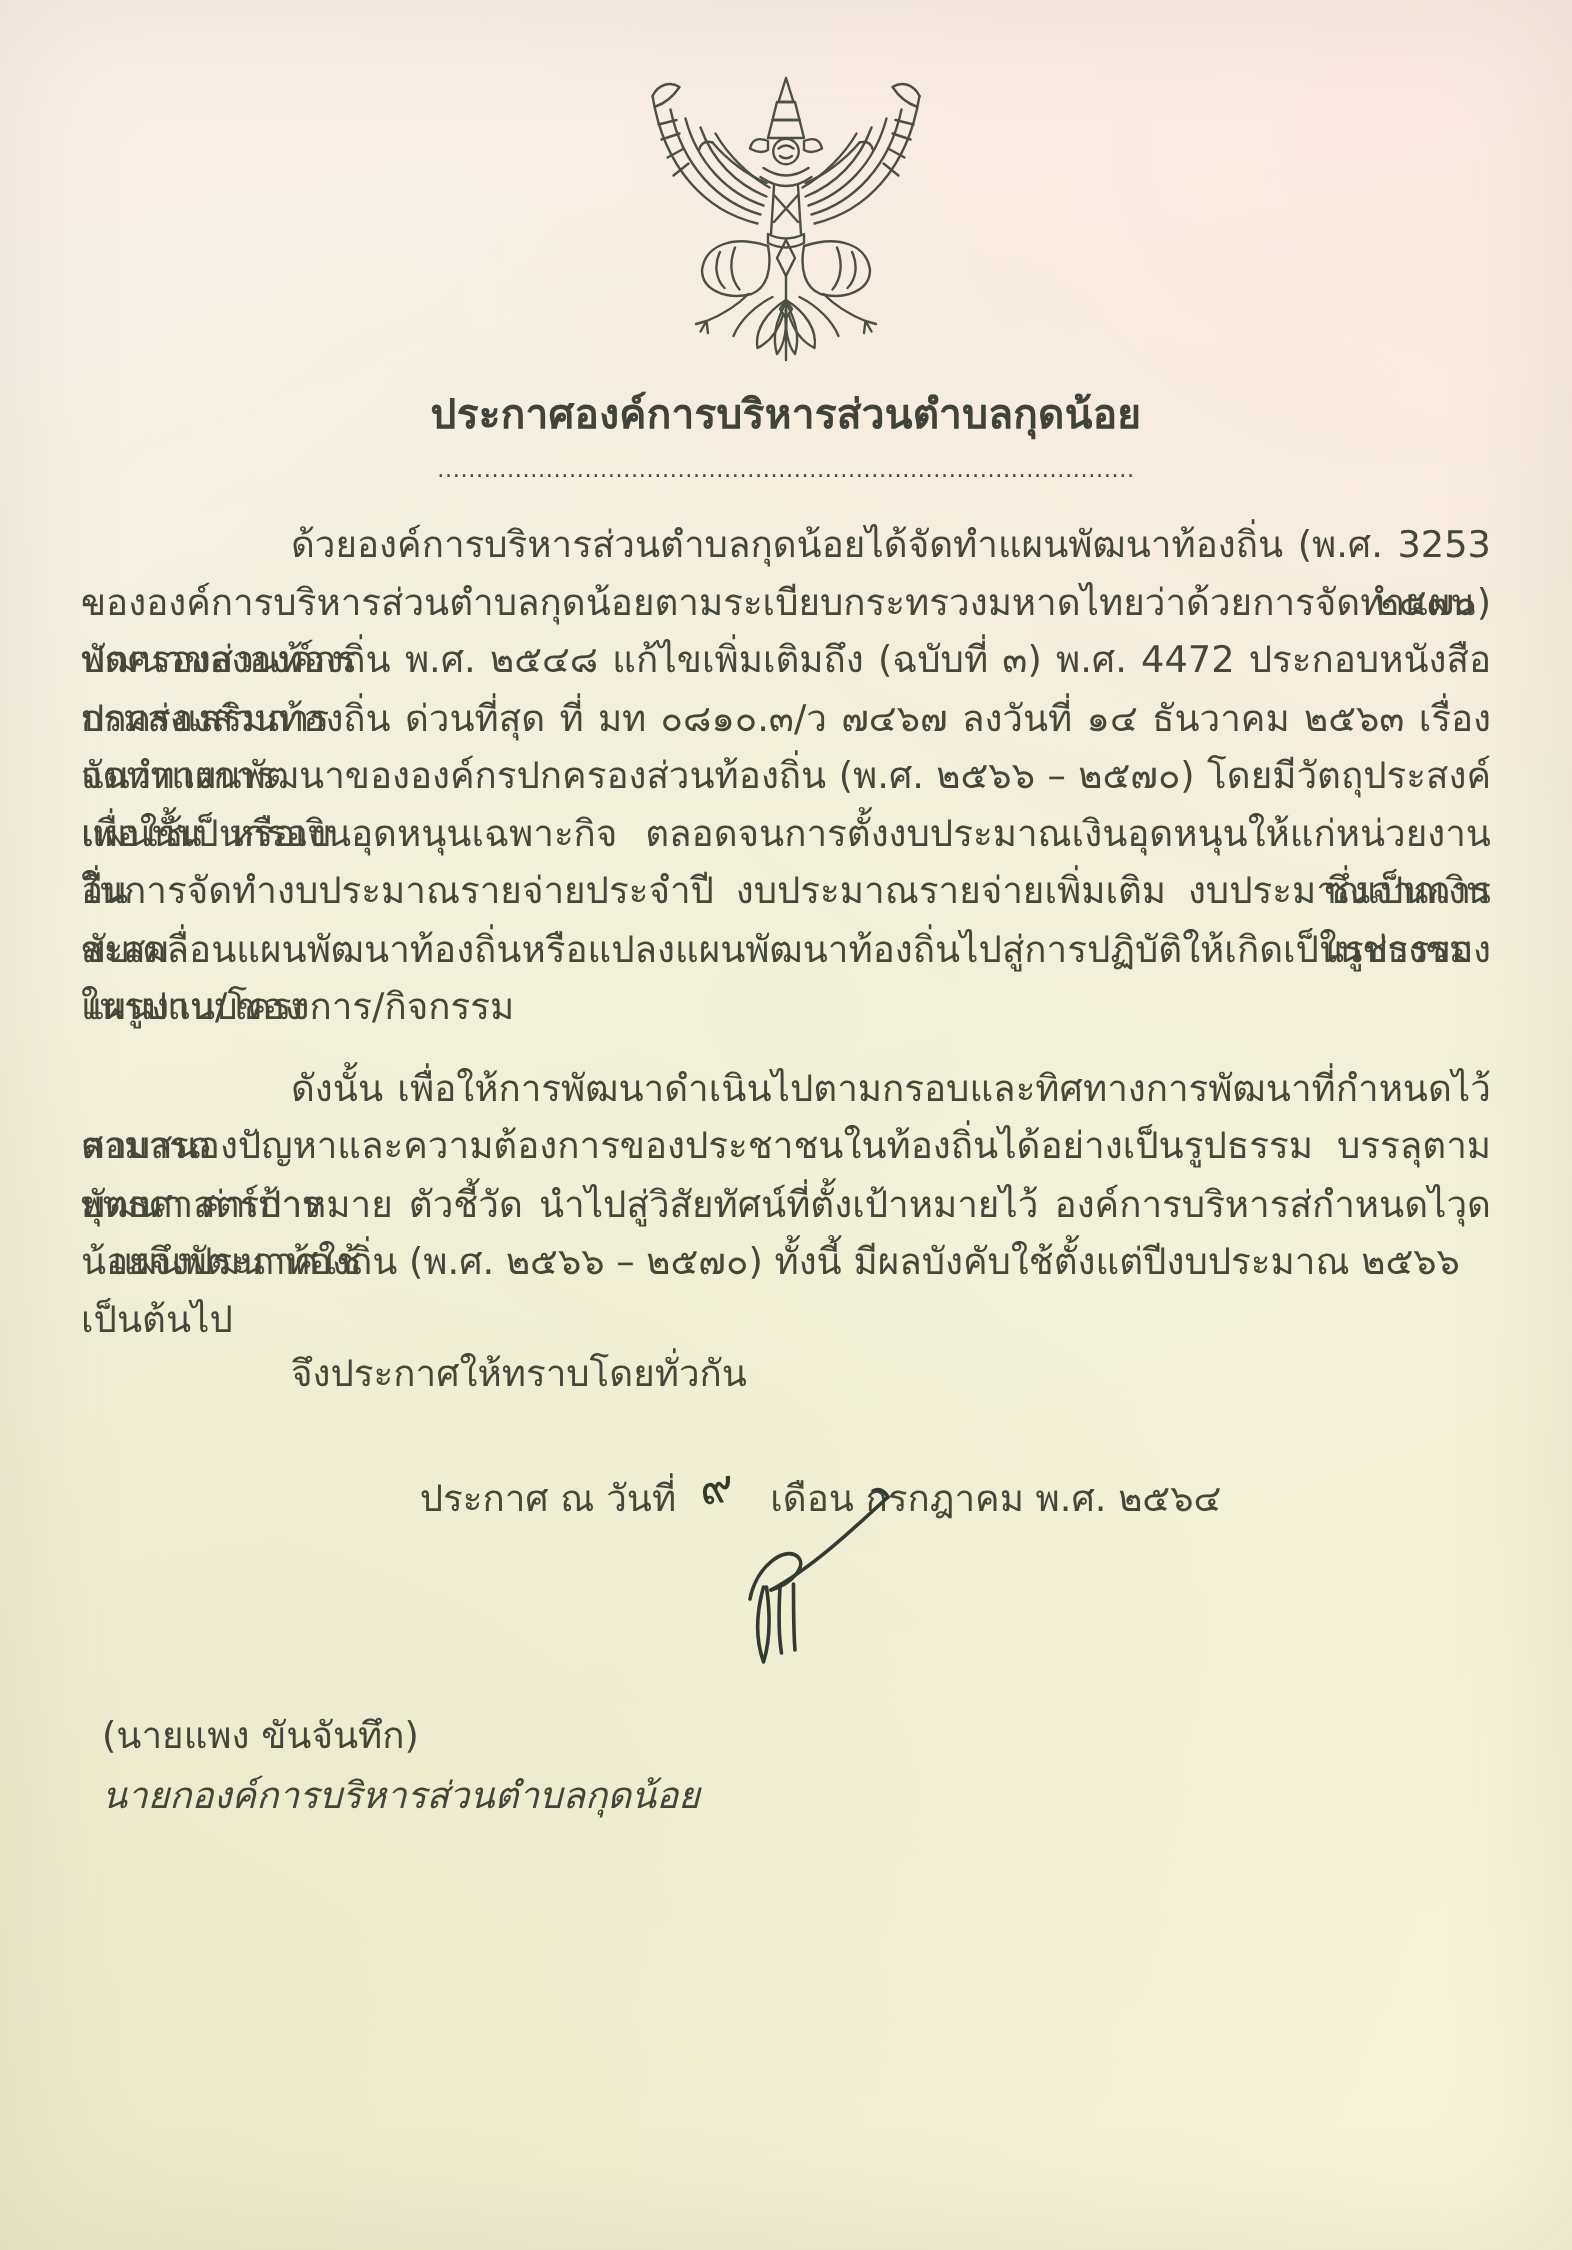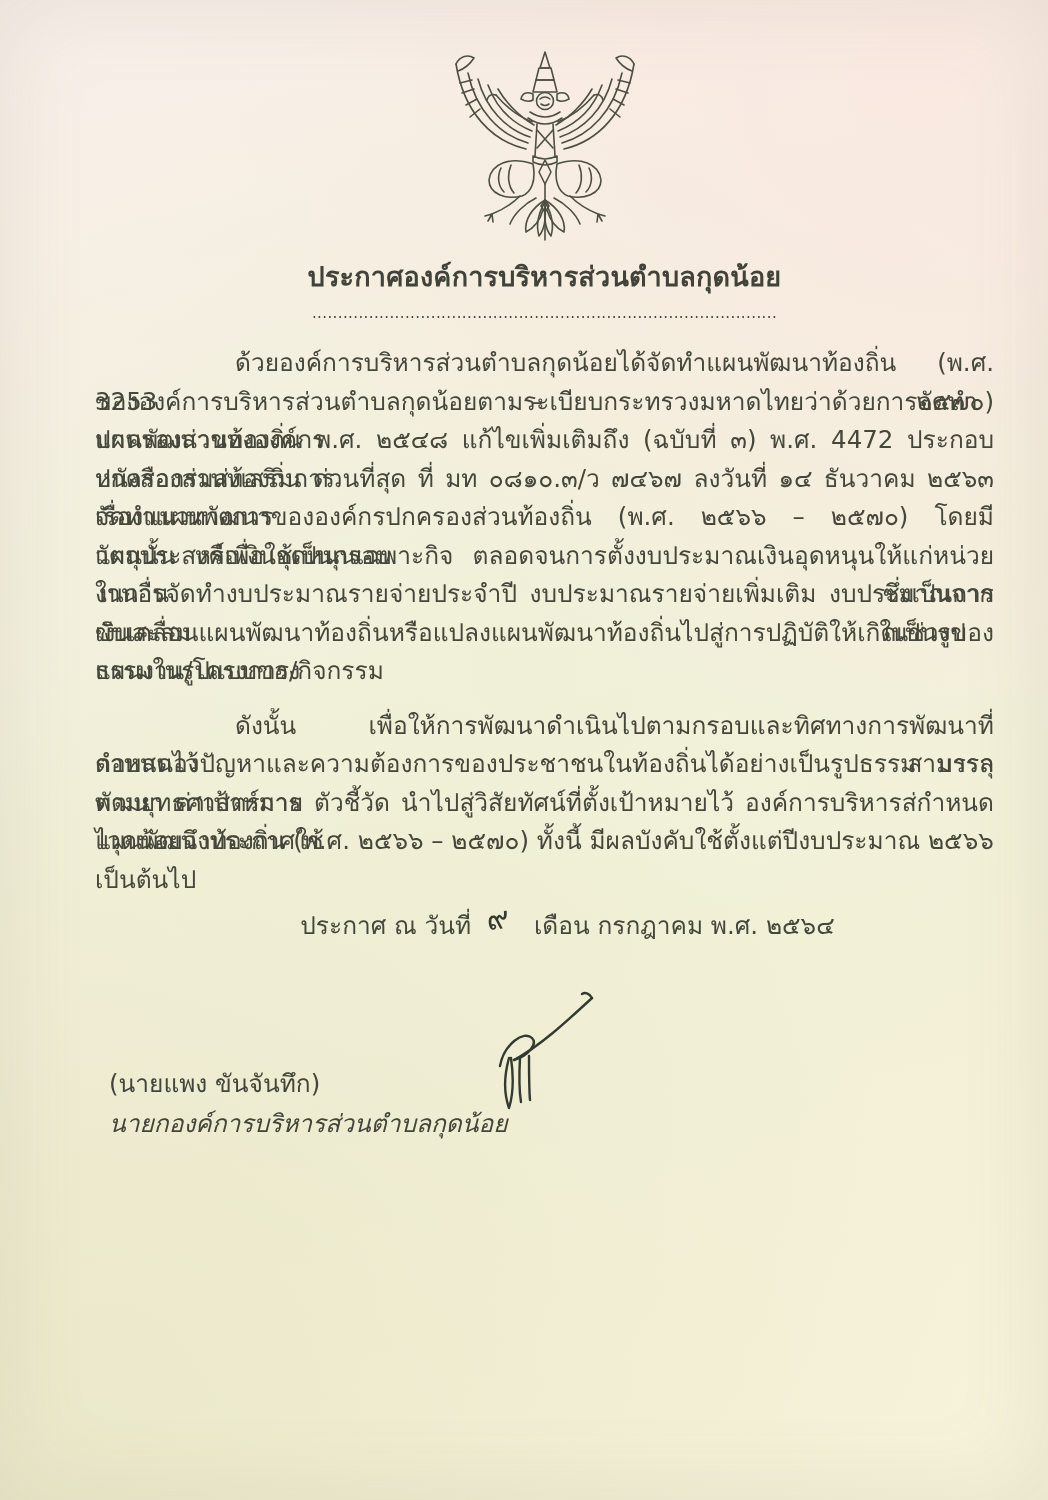--- a/index.html
+++ b/index.html
@@ -13,21 +13,21 @@
     margin:0 auto;
     overflow:hidden;
     color:#45473b;
     background:
       radial-gradient(120% 80% at 88% 6%, rgba(252,228,224,0.55), rgba(252,228,224,0) 55%),
       radial-gradient(140% 90% at 8% 96%, rgba(224,222,186,0.45), rgba(224,222,186,0) 60%),
       radial-gradient(90% 60% at 50% 45%, rgba(238,241,214,0.6), rgba(238,241,214,0) 70%),
       linear-gradient(168deg,#f8efe9 0%,#f4f0de 38%,#f3f0d7 70%,#f6f3da 100%);
     box-shadow:inset 0 0 90px rgba(120,115,90,0.12);
   }
-  .content{padding:0 54px;margin-left:41px;}
+  .content{padding:0 54px;}
   .emblem-wrap{
     margin-top:46px;
     text-align:center;
   }
   .emblem-wrap svg{display:inline-block;}
   .title{
     margin-top:10px;
     text-align:center;
     font-size:27px;
     font-weight:600;
@@ -189,20 +189,21 @@
       <div class="ln last">แผนงาน/โครงการ/กิจกรรม</div>
     </div>
 
     <div class="para para2">
       <div class="ln first">ดังนั้น เพื่อให้การพัฒนาดำเนินไปตามกรอบและทิศทางการพัฒนาที่กำหนดไว้ สามารถ</div>
       <div class="ln">ตอบสนองปัญหาและความต้องการของประชาชนในท้องถิ่นได้อย่างเป็นรูปธรรม บรรลุตามยุทธศาสตร์การ</div>
       <div class="ln">พัฒนา ค่าเป้าหมาย ตัวชี้วัด นำไปสู่วิสัยทัศน์ที่ตั้งเป้าหมายไว้ องค์การบริหารส่กำหนดไวุดน้อยจึงประกาศใช้</div>
       <div class="ln last">แผนพัฒนาท้องถิ่น (พ.ศ. ๒๕๖๖ – ๒๕๗๐) ทั้งนี้ มีผลบังคับใช้ตั้งแต่ปีงบประมาณ ๒๕๖๖ เป็นต้นไป</div>
     </div>
 
+    <div class="closing">จึงประกาศให้ทราบโดยทั่วกัน</div>
 
     <div class="dateline">
       <span>ประกาศ ณ วันที่</span><span class="handwritten-day">๙</span><span>เดือน กรกฎาคม พ.ศ. ๒๕๖๔</span>
     </div>
 
     <div class="sign-block">
       <div class="sign-name">(นายแพง ขันจันทึก)</div>
       <div class="sign-pos">นายกองค์การบริหารส่วนตำบลกุดน้อย</div>
     </div>
 

